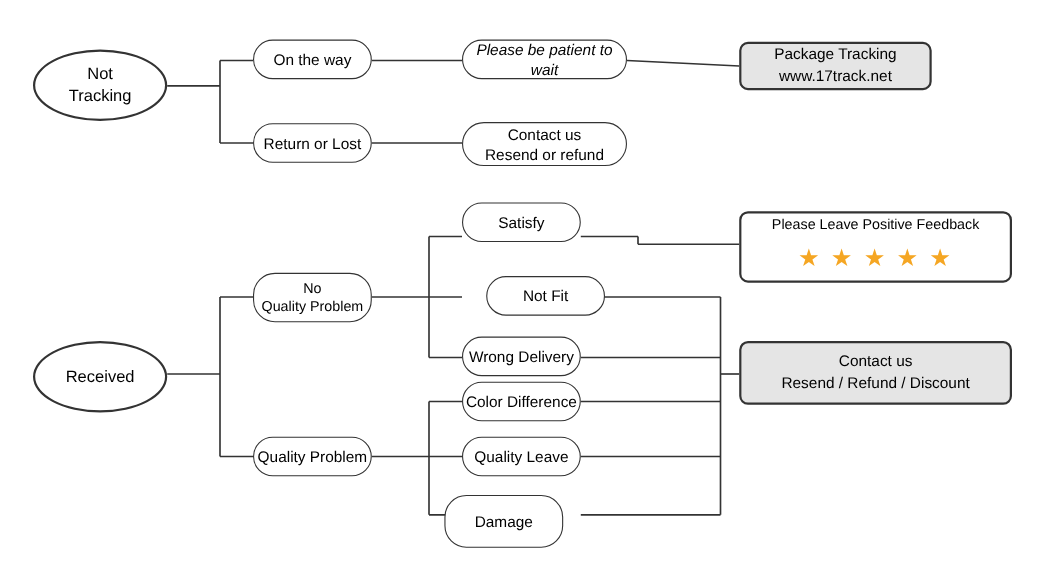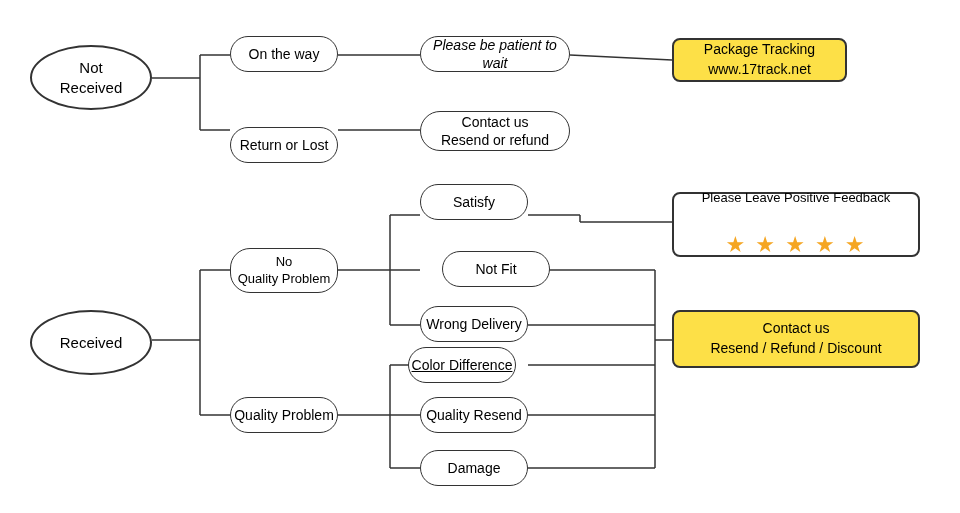--- a/index.html
+++ b/index.html
@@ -42,21 +42,21 @@
     }
     .rect {
       border: 1.5px solid #333;
       border-radius: 20px;
       background: #fff;
       font-size: 14px;
     }
     .rect-box {
       border: 2px solid #333;
       border-radius: 8px;
-      background: #fde047;
+      background: #e5e5e5;
       font-size: 14px;
       text-align: center;
       line-height: 1.4;
     }
     .feedback-box {
       border: 2.5px solid #333;
       border-radius: 8px;
       background: #fff;
       font-size: 13px;
       text-align: center;
@@ -125,28 +125,28 @@
     <line x1="528" y1="365" x2="655" y2="365" stroke="#333" stroke-width="1.5"></line>
     <line x1="528" y1="415" x2="655" y2="415" stroke="#333" stroke-width="1.5"></line>
     <line x1="528" y1="468" x2="655" y2="468" stroke="#333" stroke-width="1.5"></line>
 
     <line x1="655" y1="270" x2="655" y2="468" stroke="#333" stroke-width="1.5"></line>
     <line x1="655" y1="340" x2="672" y2="340" stroke="#333" stroke-width="1.5"></line>
   </svg>
 
   <div class="node oval" style="left:30px; top:45px; width:122px; height:65px;">
     <span style="white-space:pre-line;">Not
-Received</span>
+Tracking</span>
   </div>
 
   <div class="node rect" style="left:230px; top:36px; width:108px; height:36px;text-align:right;">
     <span>On the way</span>
   </div>
 
-  <div class="node rect" style="left:230px; top:112px; width:108px; height:36px;margin-top:15px;">
+  <div class="node rect" style="left:230px; top:112px; width:108px; height:36px;">
     <span>Return or Lost</span>
   </div>
 
   <div class="node rect" style="left:420px; top:36px; width:150px; height:36px;font-style:italic;">
     <span>Please be patient to wait</span>
   </div>
 
   <div class="node rect" style="left:420px; top:111px; width:150px; height:40px;">
     <span style="white-space:pre-line;">Contact us
 Resend or refund</span>
@@ -175,33 +175,33 @@
   </div>
 
   <div class="node rect" style="left:442px; top:251px; width:108px; height:36px;">
     <span>Not Fit</span>
   </div>
 
   <div class="node rect" style="left:420px; top:306px; width:108px; height:36px;align-items:center;">
     <span>Wrong Delivery</span>
   </div>
 
-  <div class="node rect" style="left:408px; top:347px; width:108px; height:36px;text-decoration:underline;">
+  <div class="node rect" style="left:420px; top:347px; width:108px; height:36px;">
     <span>Color Difference</span>
   </div>
 
   <div class="node rect" style="left:420px; top:397px; width:108px; height:36px;">
-    <span>Quality Resend</span>
-  </div>
-
-  <div class="node rect" style="left:420px; top:450px; width:108px; height:36px;">
+    <span>Quality Leave</span>
+  </div>
+
+  <div class="node rect" style="left:404px; top:450px; width:108px; height:48px;">
     <span>Damage</span>
   </div>
 
-  <div class="node feedback-box" style="left:672px; top:192px; width:248px; height:65px; flex-direction:column; justify-content:center; gap:20px;">
+  <div class="node feedback-box" style="left:672px; top:192px; width:248px; height:65px; flex-direction:column; justify-content:flex-start; gap:4px;">
     <span style="font-size:13px; font-weight:500;">Please Leave Positive Feedback</span>
     <span class="stars">★ ★ ★ ★ ★</span>
   </div>
 
   <div class="node rect-box" style="left:672px; top:310px; width:248px; height:58px;">
     <span style="white-space:pre-line;">Contact us
 Resend / Refund / Discount</span>
   </div>
 
 </div>

